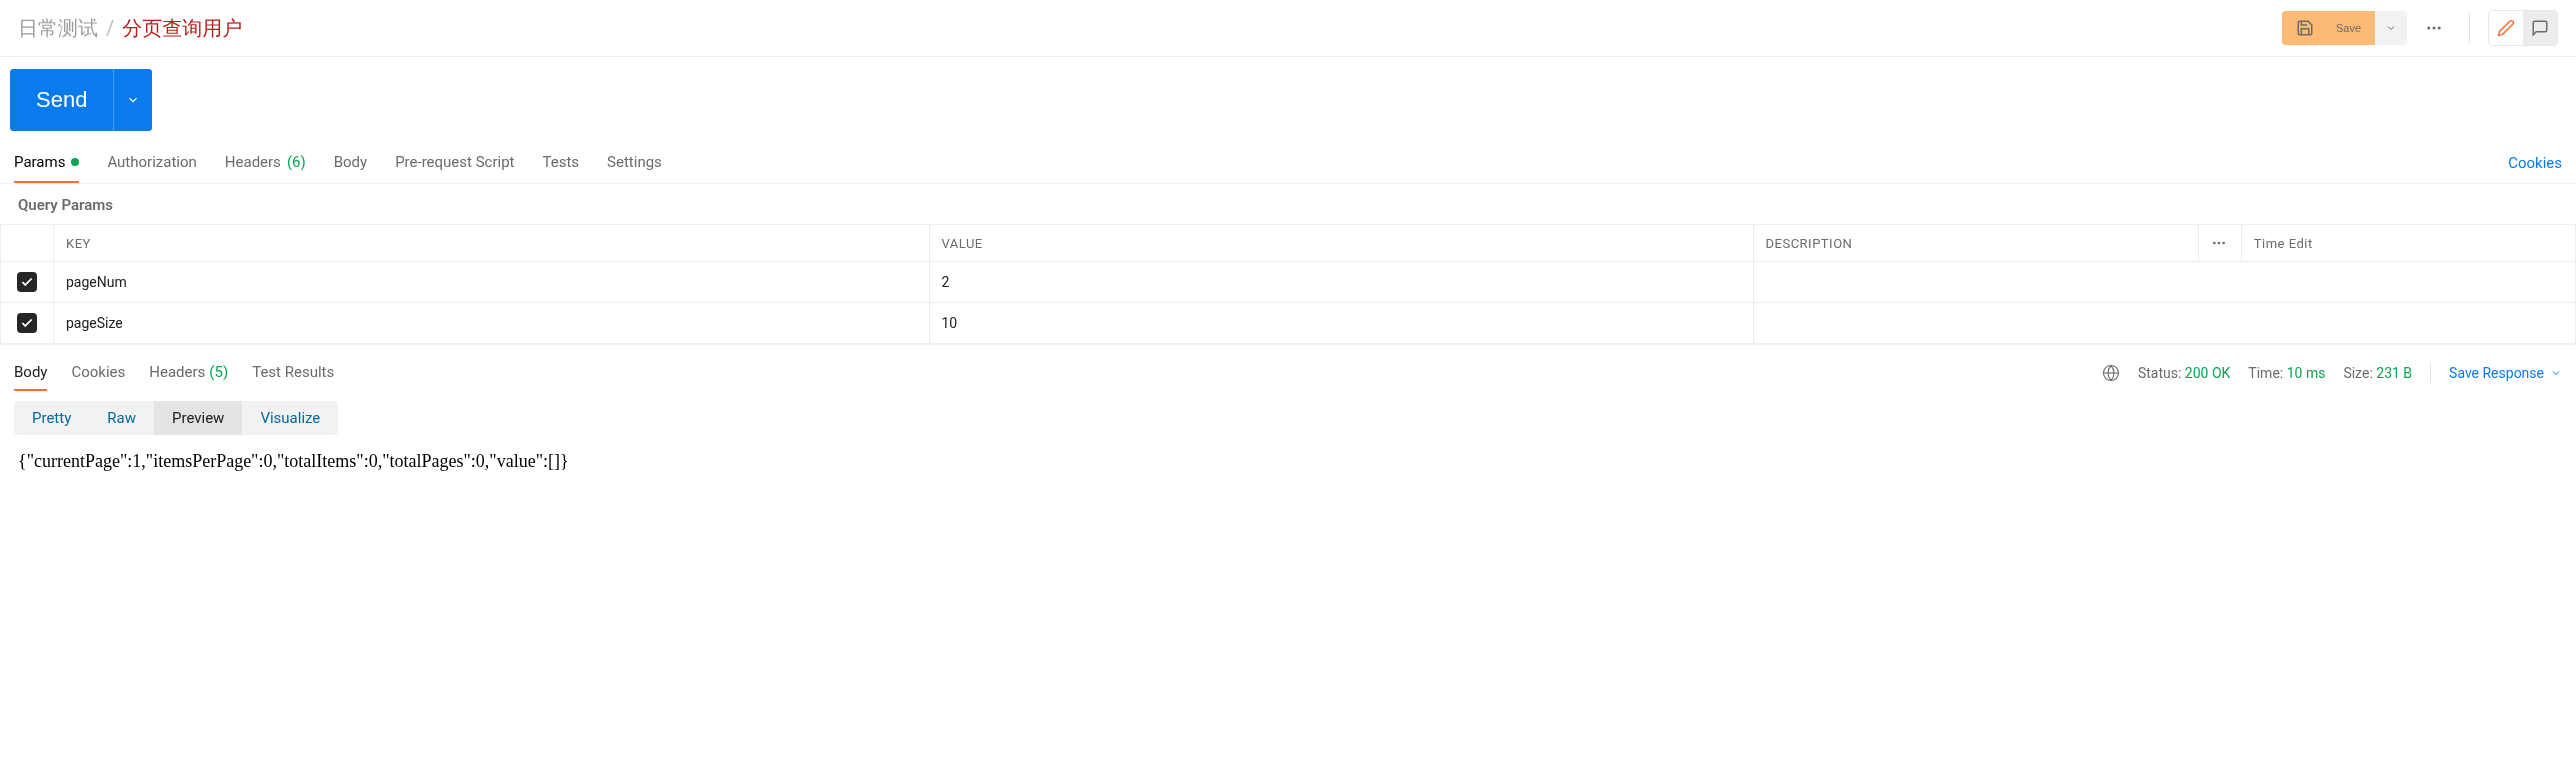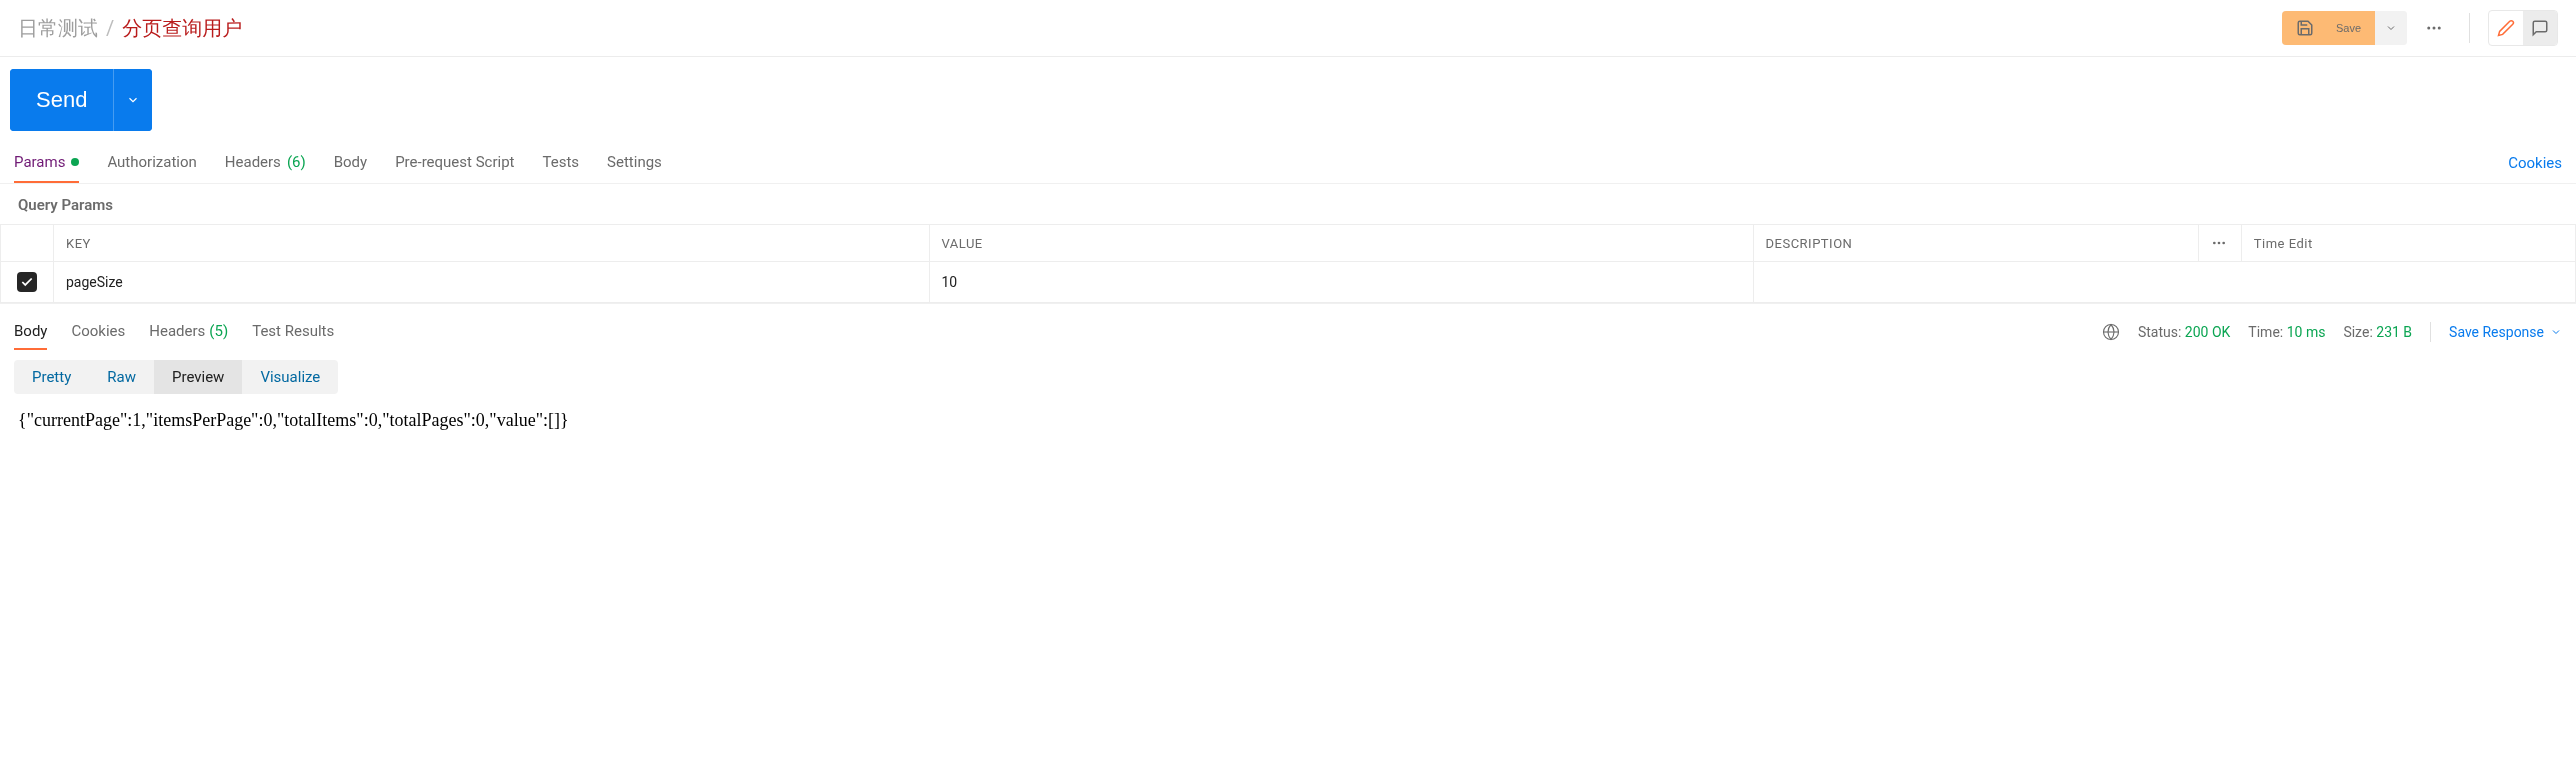--- a/index.html
+++ b/index.html
@@ -25,21 +25,21 @@
 .method-input-group { display: flex; flex: 1; border: 1px solid #e0e0e0; border-radius: 4px; background: #f7f7f7; overflow: hidden; }
 .method-select { display: flex; align-items: center; justify-content: space-between; padding: 0 14px; width: 138px; font-weight: 600; font-size: 16px; cursor: pointer; border-right: 1px solid #e0e0e0; }
 .url-input { flex: 1; border: none; background: transparent; padding: 0 14px; font-size: 16px; color: #212121; outline: none; }
 .send-group { display: flex; background: #097bed; border-radius: 4px; overflow: hidden; }
 .send-btn { padding: 0 26px; background: #097bed; color: #fff; border: none; font-size: 22px; font-weight: 500; cursor: pointer; height: 62px; }
 .send-chevron { padding: 0 12px; background: #097bed; color: #fff; border: none; border-left: 1px solid rgba(255,255,255,0.25); cursor: pointer; display: flex; align-items: center; }
 
 .tabs-row { display: flex; align-items: center; justify-content: space-between; padding: 0 14px; border-bottom: 1px solid #f0f0f0; }
 .tabs { display: flex; gap: 28px; }
 .tab { padding: 10px 0; color: #6b6b6b; font-size: 15px; cursor: pointer; border-bottom: 2px solid transparent; display: flex; align-items: center; gap: 6px; }
-.tab.active { color: #701a75; border-bottom-color: #ff6c37; }
+.tab.active { color: #000000; border-bottom-color: #ff6c37; }
 .tab-dot { width: 8px; height: 8px; border-radius: 50%; background: #0ba552; }
 .tab-count { color: #0ba552; }
 .cookies-link { color: #097bed; font-size: 15px; cursor: pointer; }
 
 .section-title { padding: 12px 18px 10px; font-size: 15px; font-weight: 600; color: #6b6b6b; }
 
 .params-table { width: 100%; border-collapse: collapse; }
 .params-table th, .params-table td { border: 1px solid #ededed; padding: 10px 12px; text-align: left; font-weight: 400; font-size: 14px; }
 .params-table th { color: #6b6b6b; font-size: 13px; letter-spacing: 0.5px; }
 .params-table .cb-col { width: 53px; text-align: center; }
@@ -179,20 +179,30 @@
       <th class="bulk-edit">Time Edit</th>
     </tr>
   </thead>
   <tbody>
     <tr>
       <td class="cb-col"><span class="chk">
             <svg width="14" height="14" viewBox="0 0 24 24" fill="none" stroke="#fff" stroke-width="3">
               <polyline points="20 6 9 17 4 12"></polyline>
             </svg>
           </span></td>
+      <td>pageNum</td>
+      <td>2</td>
+      <td colspan="3"></td>
+    </tr>
+    <tr>
+      <td class="cb-col"><span class="chk">
+            <svg width="14" height="14" viewBox="0 0 24 24" fill="none" stroke="#fff" stroke-width="3">
+              <polyline points="20 6 9 17 4 12"></polyline>
+            </svg>
+          </span></td>
       <td>pageSize</td>
       <td>10</td>
       <td colspan="3"></td>
     </tr>
   </tbody>
 </table>
 
 <div class="response-tabs-row">
   <div class="resp-tabs">
     <div class="resp-tab active">Body</div>

